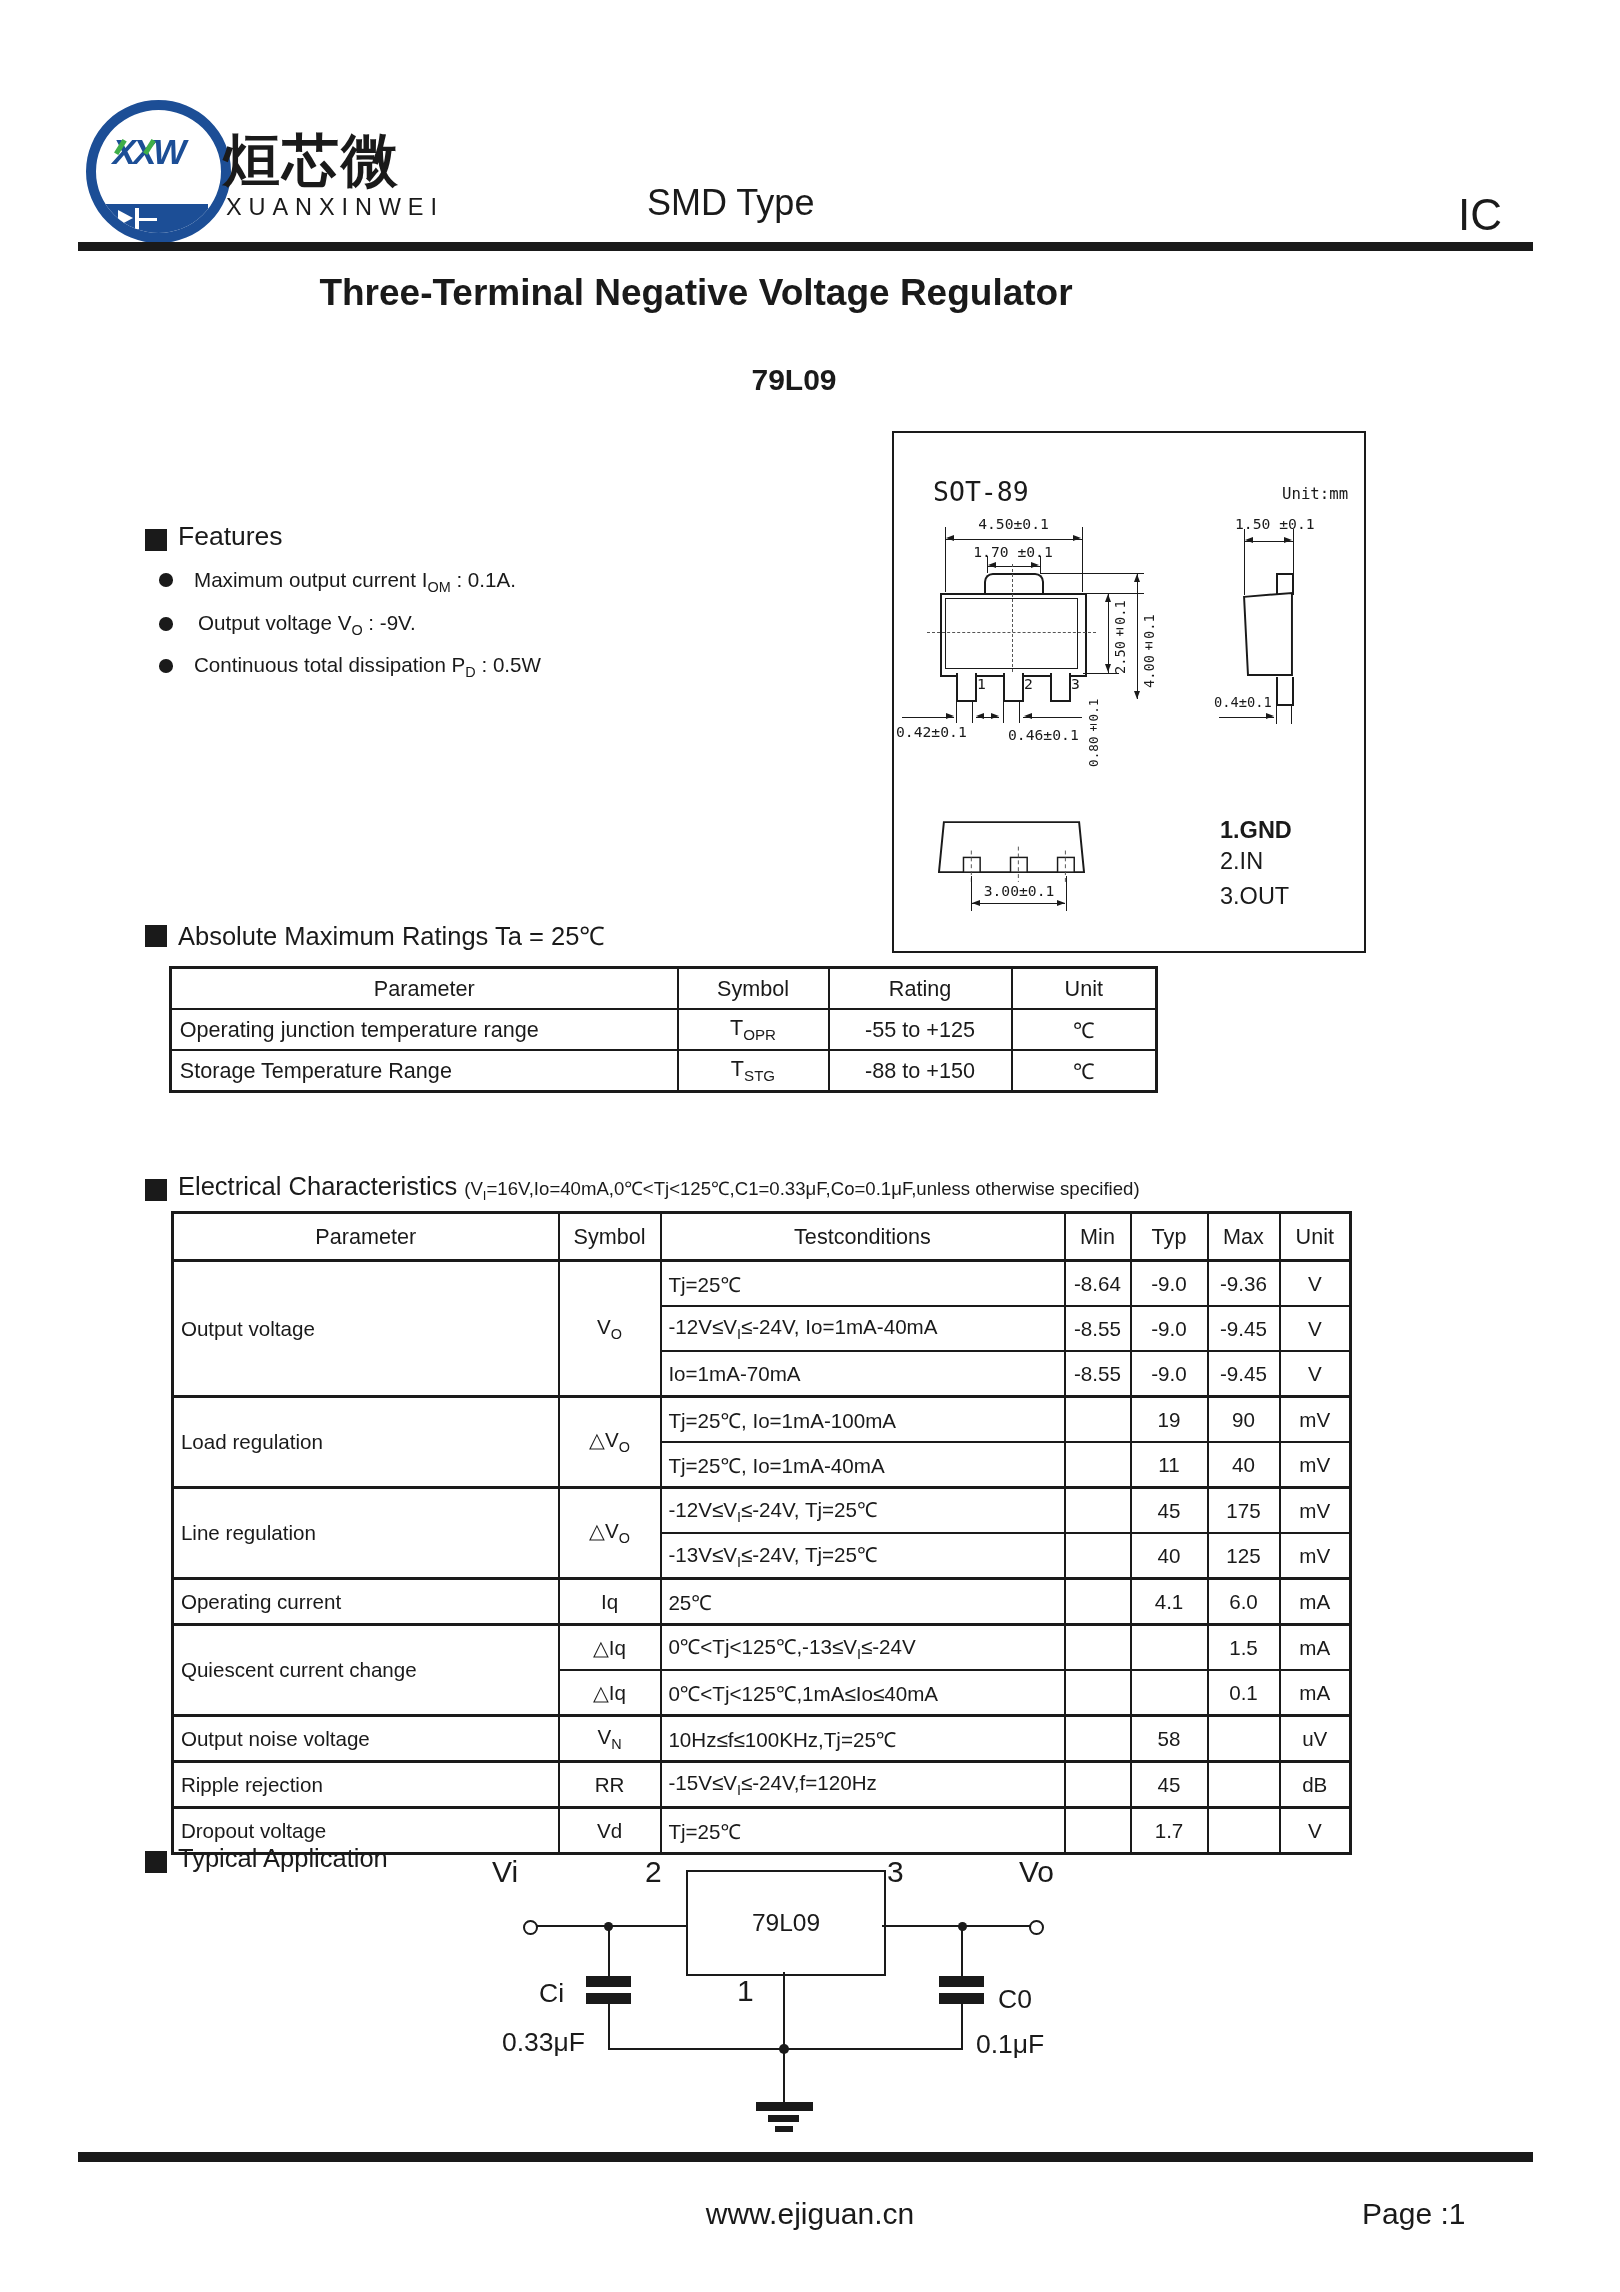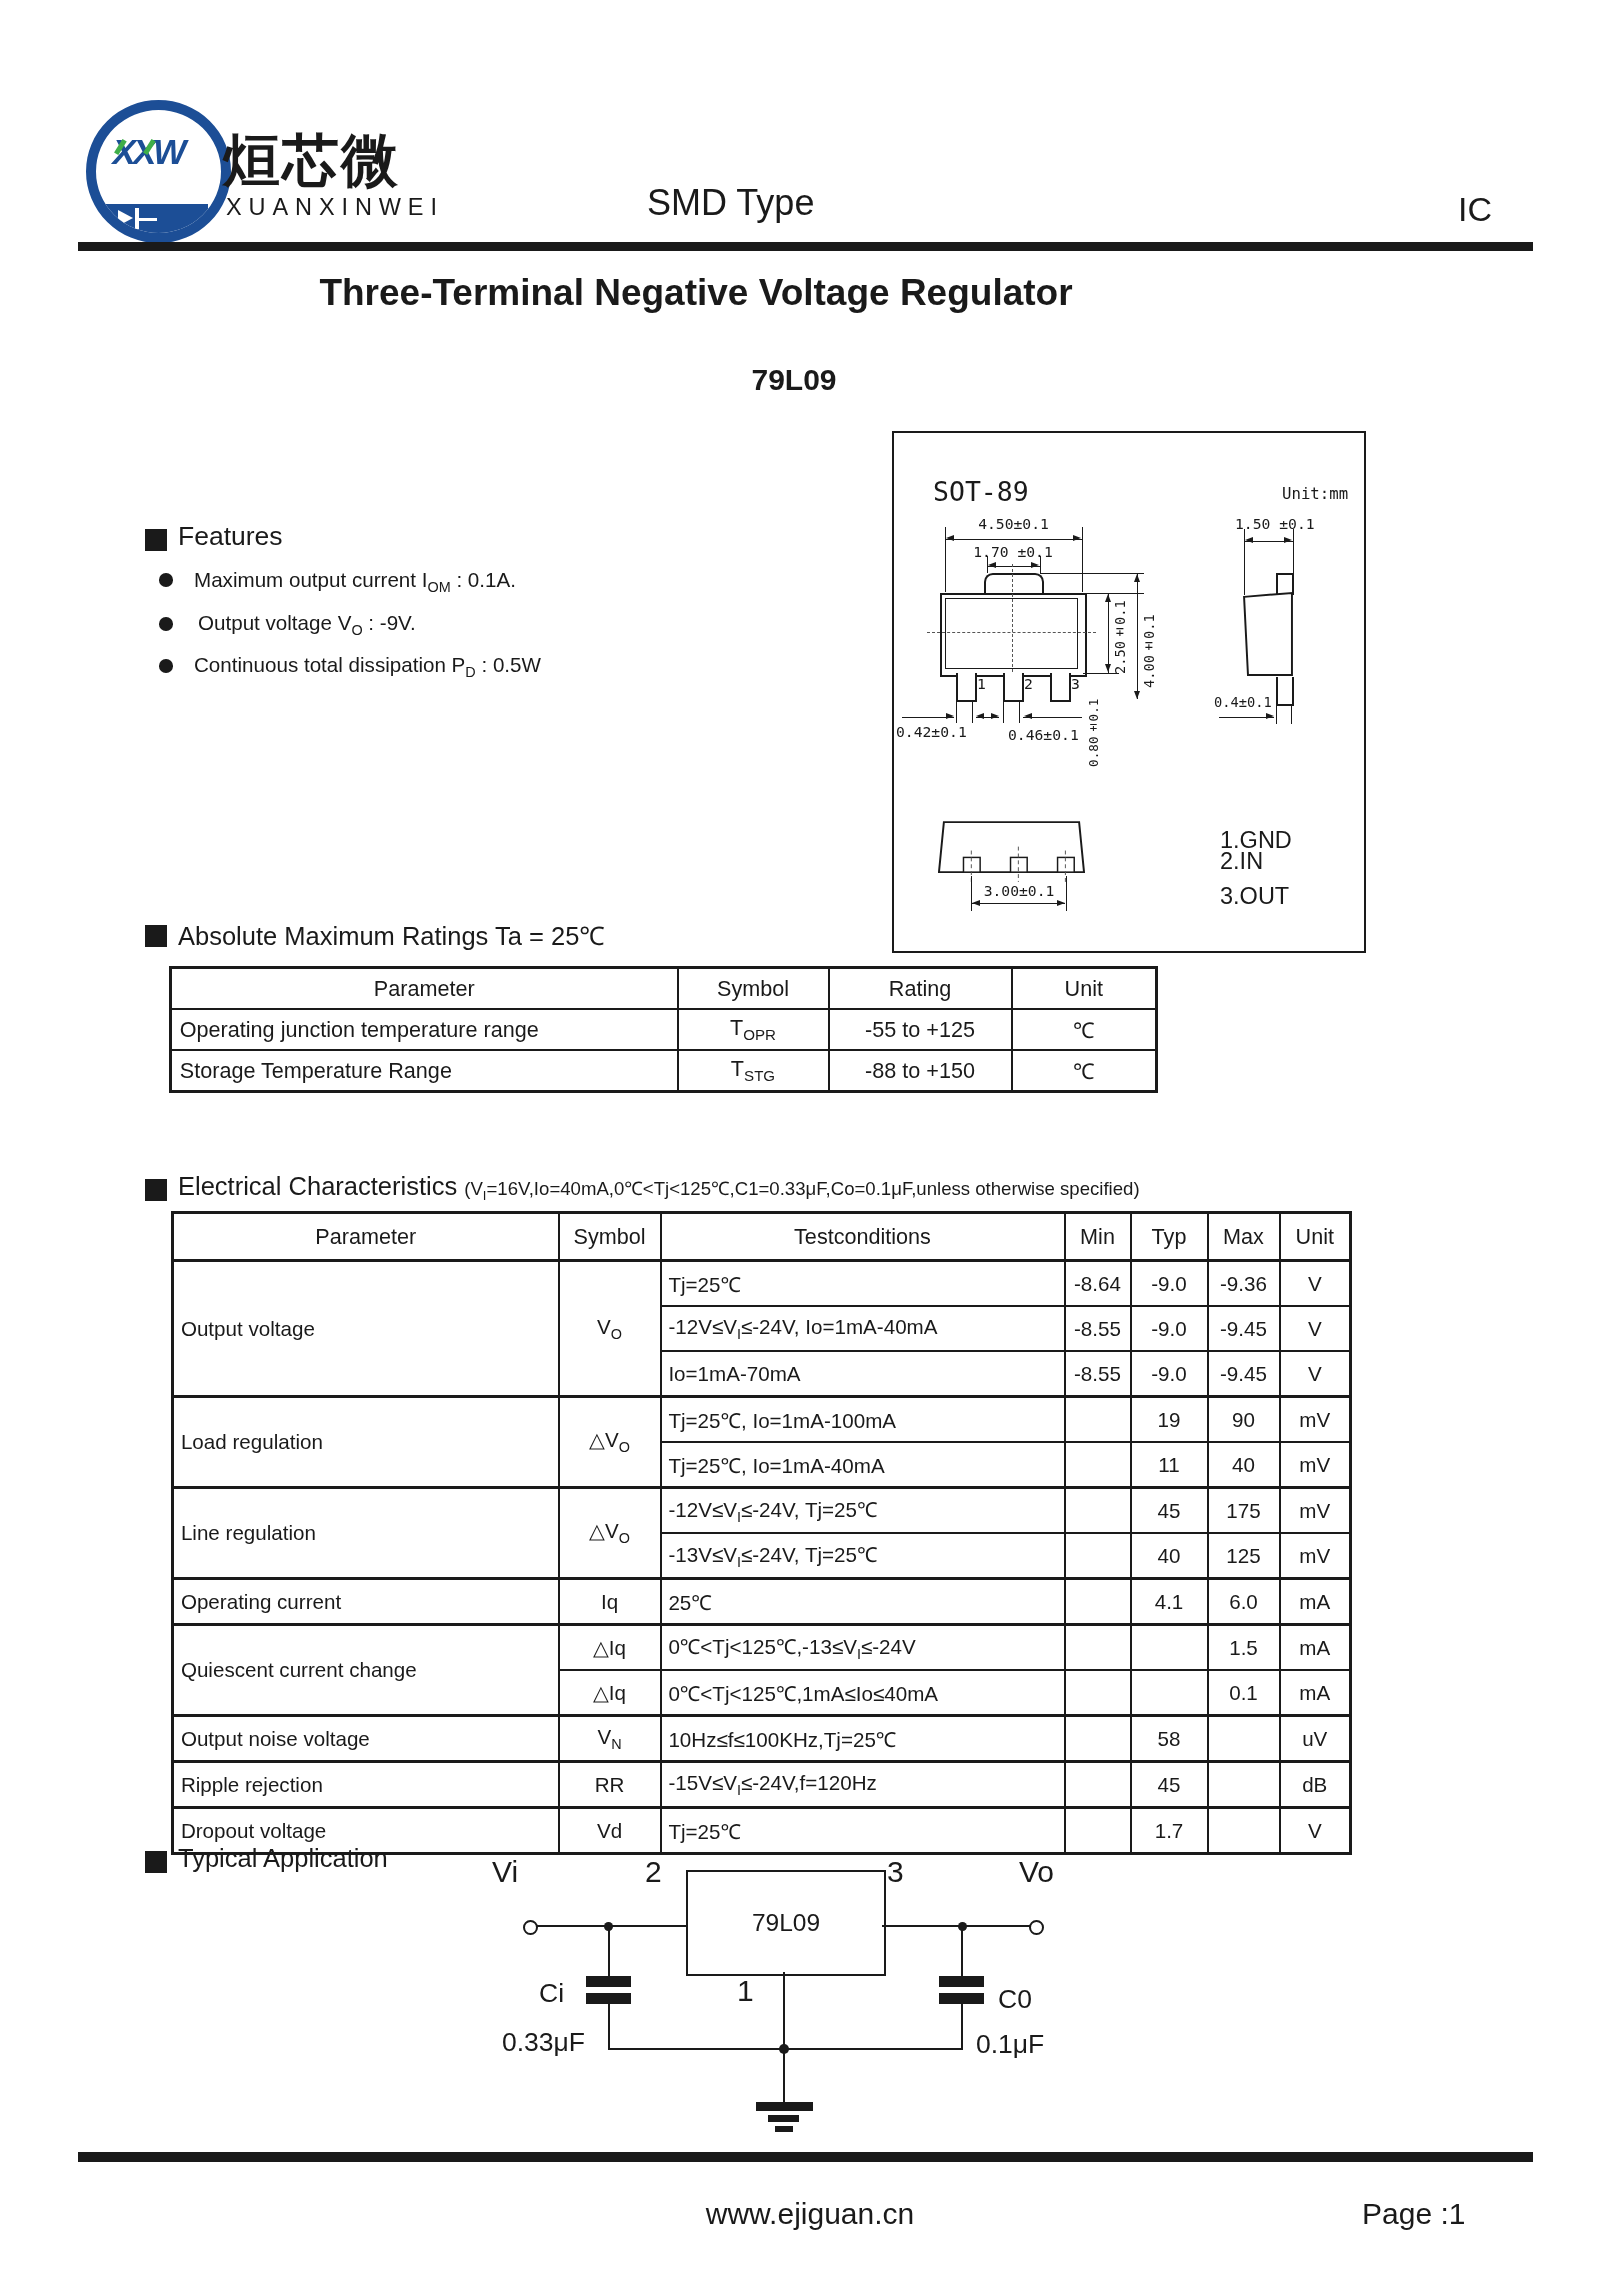--- a/index.html
+++ b/index.html
@@ -61,21 +61,21 @@
       <div id="logo-diode-band">
         <div class="abs" style="left:27.4px;top:5.9px;width:0;height:0;border-top:8.8px solid transparent;border-bottom:8.8px solid transparent;border-left:15.7px solid #fff;"></div>
         <div class="abs" style="left:45px;top:3.9px;width:3.9px;height:21.6px;background:#fff;"></div>
         <div class="abs" style="left:9.8px;top:13.7px;width:17.6px;height:2.9px;background:#fff;"></div>
         <div class="abs" style="left:49px;top:13.7px;width:17.6px;height:2.9px;background:#fff;"></div>
       </div>
     </div>
     <div class="abs b" style="left:223px;top:123px;font-size:57px;letter-spacing:2px;">烜芯微</div>
     <div class="abs" style="left:226px;top:194px;font-size:23.5px;letter-spacing:6.9px;">XUANXINWEI</div>
     <div class="abs" style="left:647px;top:182px;font-size:36px;">SMD Type</div>
-    <div class="abs" style="left:1458px;top:190px;font-size:34px;">IC</div>
+    <div class="abs" style="left:1458px;top:190px;font-size:44px;">IC</div>
     <div class="abs" style="left:78px;top:242px;width:1455px;height:8.8px;background:#1a1a1a;"></div>
   </div>
 
   <div class="abs ctr b" style="left:0;top:272px;width:1392px;font-size:37px;">Three-Terminal Negative Voltage Regulator</div>
   <div class="abs ctr b" style="left:0;top:363px;width:1588px;font-size:30px;">79L09</div>
 
   <div class="abs" style="left:892px;top:431px;width:470px;height:518px;border:2px solid #1a1a1a;">
     <div class="abs mono" style="left:39px;top:43px;font-size:26.5px;">SOT-89</div>
     <div class="abs mono" style="left:388px;top:51px;font-size:15.7px;">Unit:mm</div>
 
@@ -142,21 +142,21 @@
       <line x1="82" y1="26" x2="82" y2="62" stroke="#555" stroke-dasharray="4 3" stroke-width="1"></line>
       <line x1="130" y1="30" x2="130" y2="62" stroke="#555" stroke-dasharray="4 3" stroke-width="1"></line>
     </svg>
     <div class="vline vthin" style="left:77px;top:443px;height:35px;"></div>
     <div class="vline vthin" style="left:172px;top:443px;height:35px;"></div>
     <div class="hline thin" style="left:77px;top:470px;width:94px;"></div>
     <div class="ah l" style="left:78px;top:467px;"></div>
     <div class="ah r" style="left:163px;top:467px;"></div>
     <div class="abs dim ctr" style="left:76px;top:449px;width:98px;">3.00±0.1</div>
 
-    <div class="abs" style="left:326px;top:394px;font-size:23.5px;">1.GND</div>
+    <div class="abs" style="left:326px;top:384px;font-size:23.5px;font-weight:bold;">1.GND</div>
     <div class="abs" style="left:326px;top:415px;font-size:23.5px;">2.IN</div>
     <div class="abs" style="left:326px;top:450px;font-size:23.5px;">3.OUT</div>
 
     <div class="abs dim" style="left:341px;top:82px;">1.50 ±0.1</div>
     <div class="vline vthin" style="left:350px;top:96px;height:66px;"></div>
     <div class="vline vthin" style="left:399px;top:96px;height:63px;"></div>
     <div class="hline thin" style="left:350px;top:108px;width:49px;"></div>
     <div class="ah l" style="left:351px;top:104px;"></div>
     <div class="ah r" style="left:390px;top:104px;"></div>
     <div class="abs" style="left:382px;top:140px;width:13.7px;height:19.6px;border:2px solid #1a1a1a;border-bottom:none;background:#fff;"></div>

